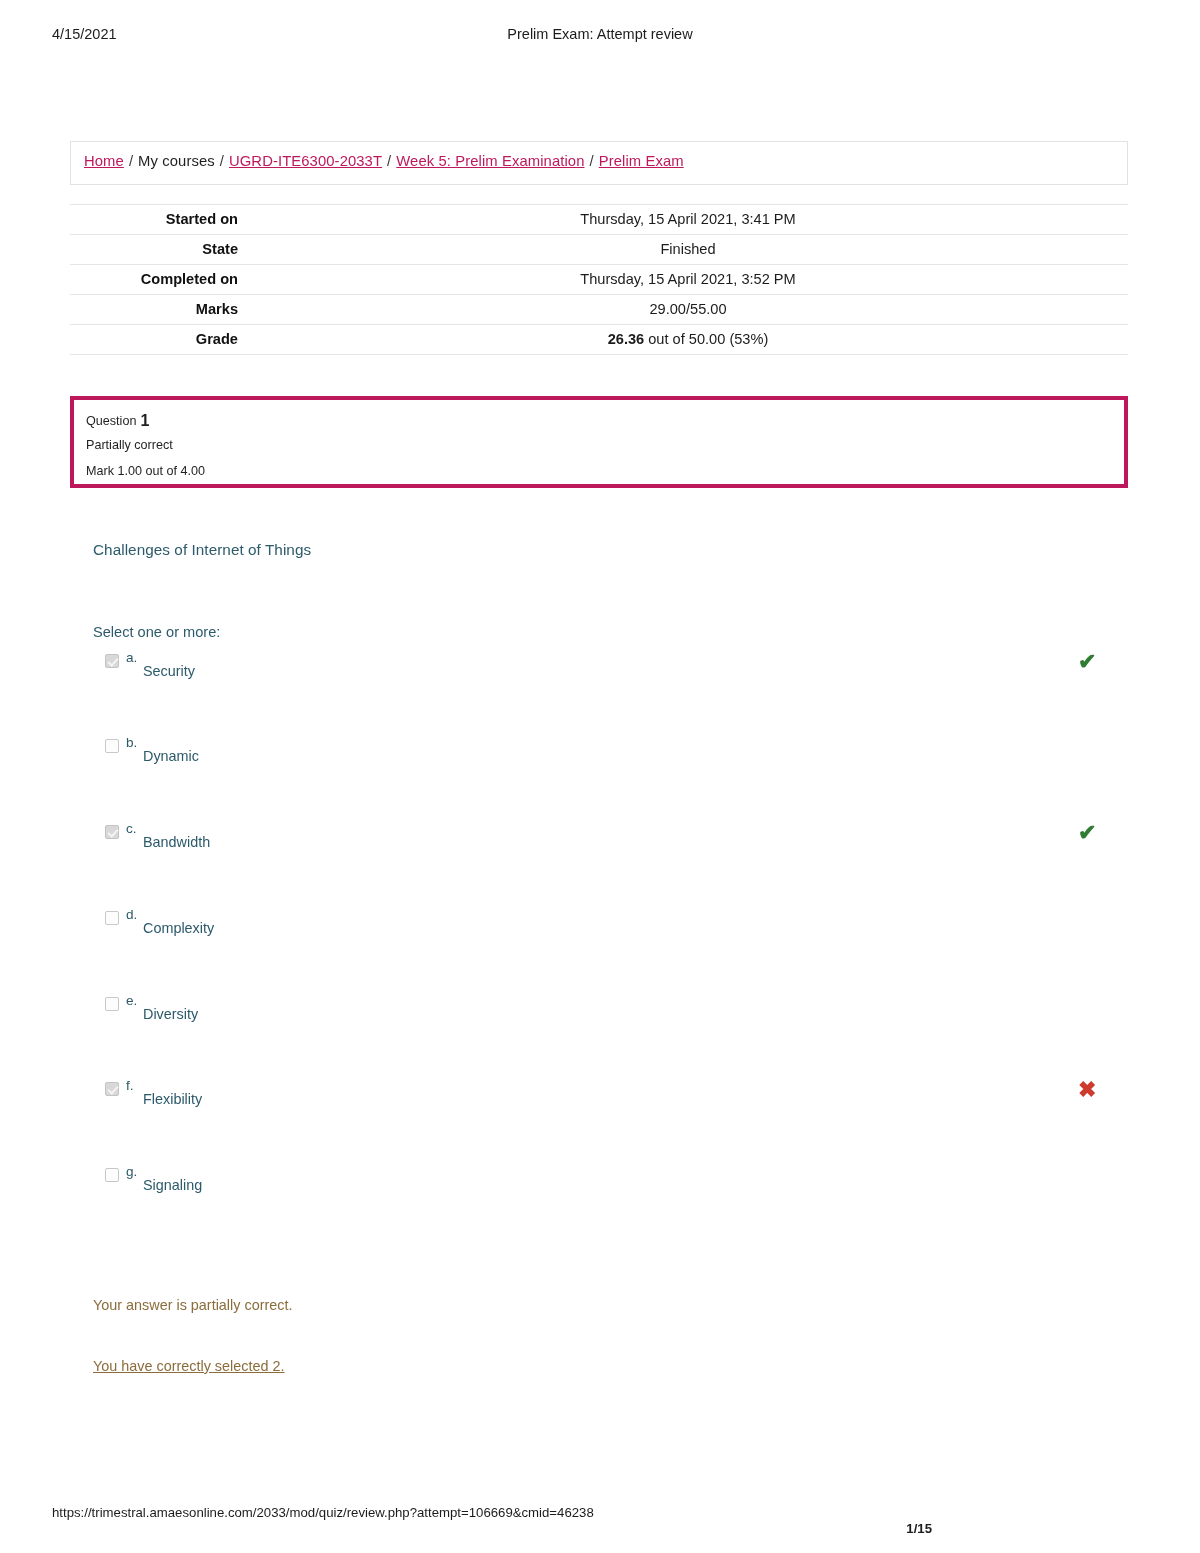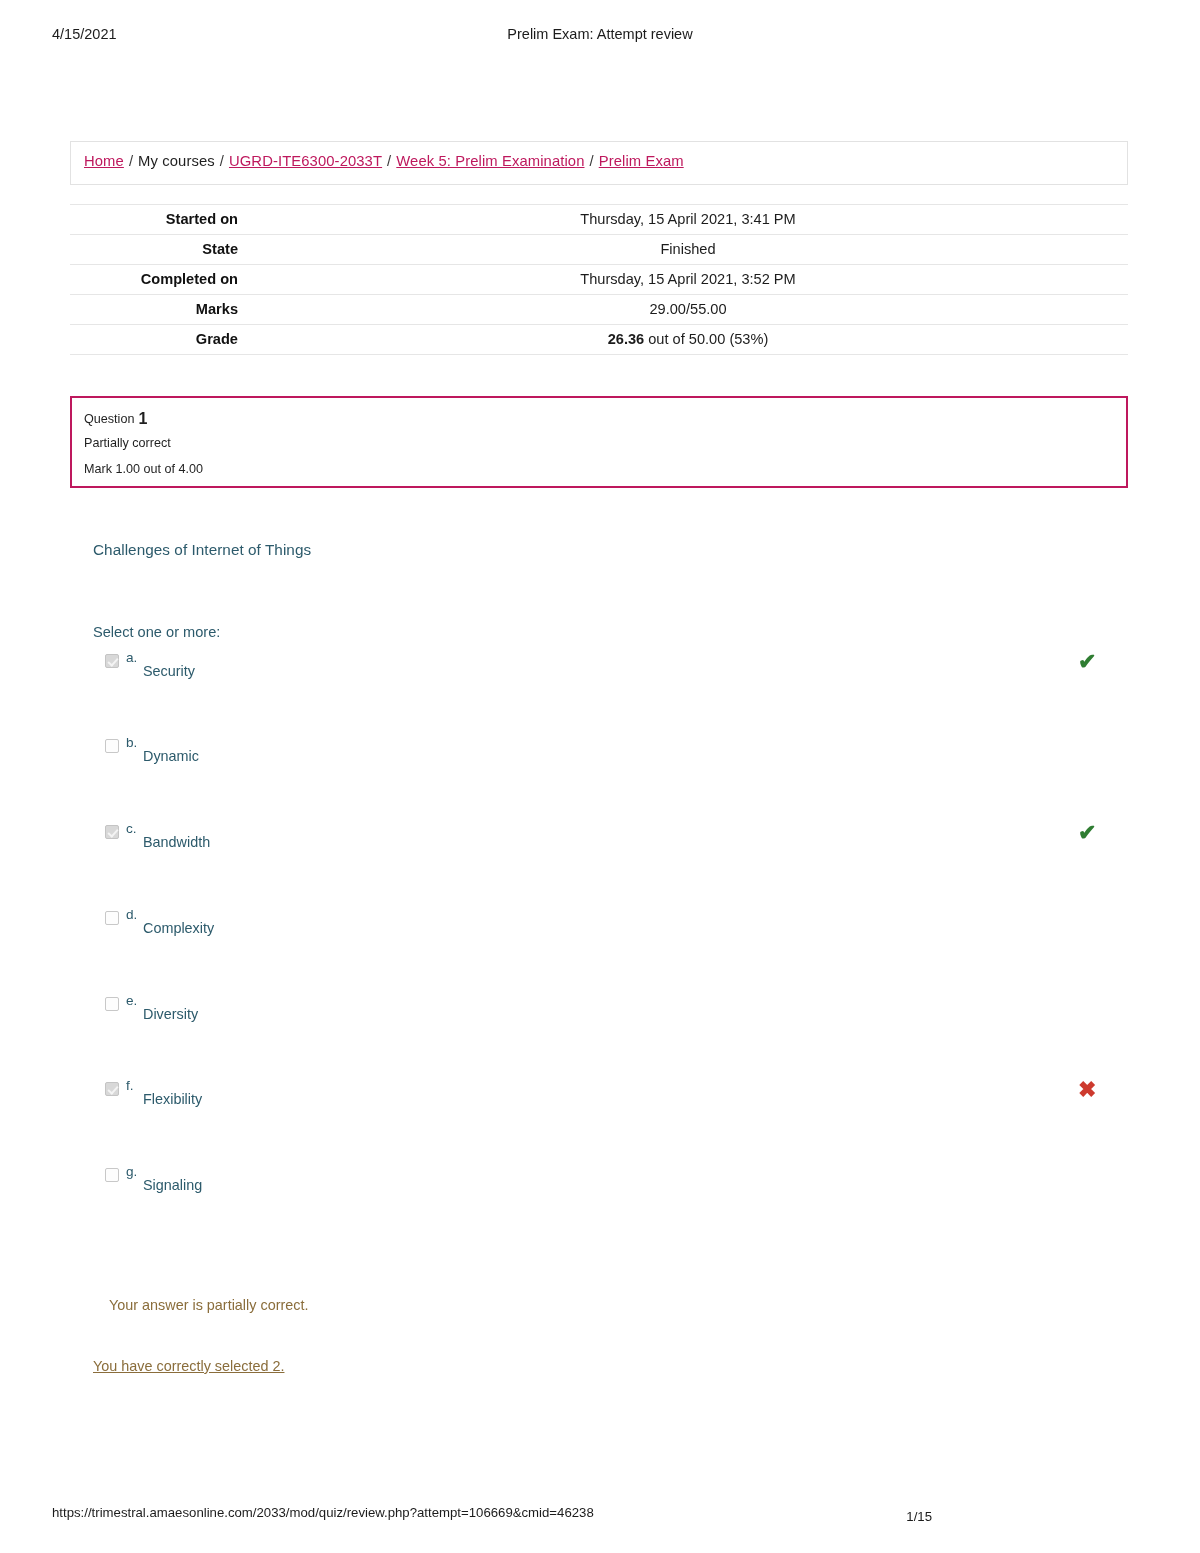--- a/index.html
+++ b/index.html
@@ -116,21 +116,21 @@
   }
 
   
   .qbox {
     position: absolute;
     left: 70px;
     top: 396px;
     width: 1058px;
     height: 92px;
     box-sizing: border-box;
-    border: 2px solid #be185d;
+    border: 4px solid #be185d;
     background: #ffffff;
   }
   .qbox .q-line {
     position: absolute;
     left: 12px;
     font-size: 12.6px;
     color: #1f1f1f;
     white-space: nowrap;
   }
   .qbox .q-num-row { top: 12px; }
@@ -225,42 +225,43 @@
   .option-grade.incorrect { color: #cd3a2e; }
 
   
   .feedback {
     position: absolute;
     left: 93px;
     width: 700px;
     font-size: 14.4px;
     color: #8a6d3b;
   }
-  .feedback.line1 { top: 1297px; margin-left: 16px; }
+  .feedback.line1 { top: 1297px; }
   .feedback.line2 { top: 1358px; text-decoration: underline; }
 
   
   .print-footer {
     position: absolute;
     top: 1505px;
     left: 0;
     width: 972px;
     height: 20px;
     font-size: 13.2px;
     color: #1c1c1c;
   }
   .print-footer .pf-url {
     position: absolute;
     left: 52px;
     top: 0;
   }
   .print-footer .pf-page {
     position: absolute;
     right: 40px;
-    top: 4px;
+    top: 16px;
+    font-weight: bold;
   }
 </style>
 </head>
 <body>
 
 <div class="page">
 
   <div class="print-header">
     <span class="ph-date">4/15/2021</span>
     <span class="ph-title">Prelim Exam: Attempt review</span>

